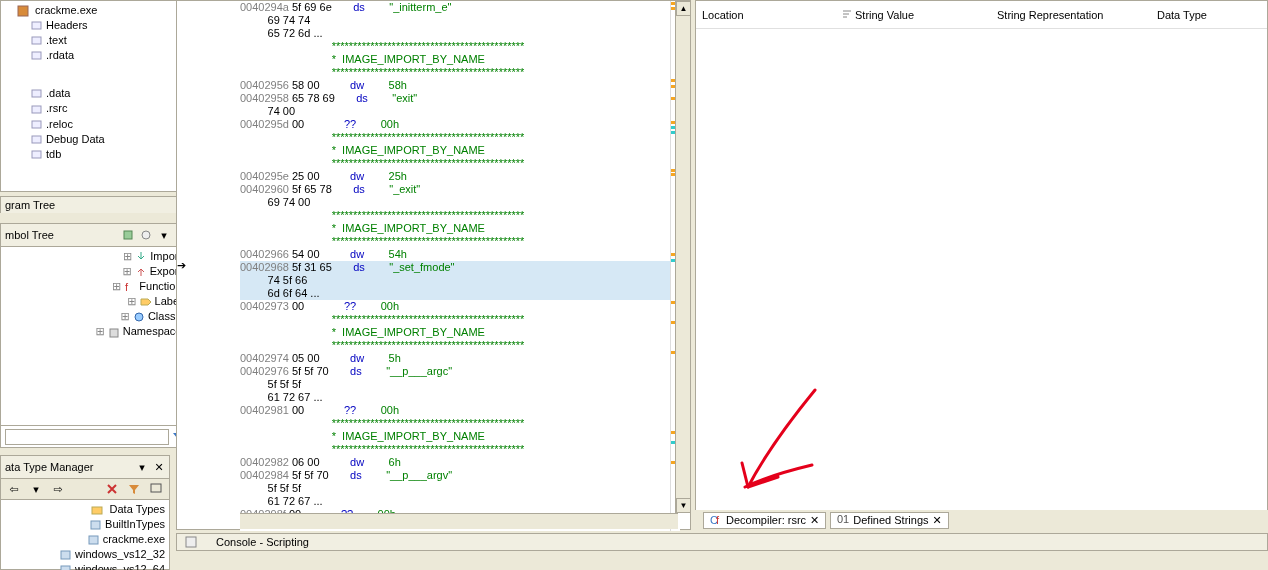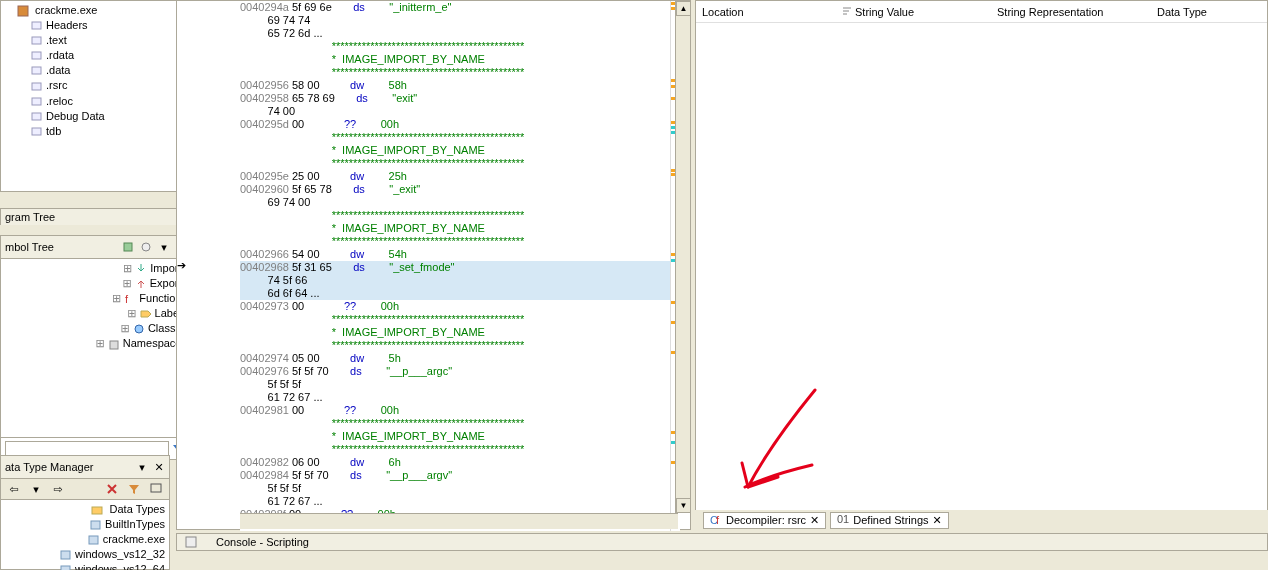--- a/index.html
+++ b/index.html
@@ -34,21 +34,21 @@
     .str { color:#008000; }
     .cmt { color:#008000; }
     .hilite { background:#d6e8f5; display:inline-block; width:100%; }
     .chev { position:absolute; left:0; top:258px; cursor:pointer; }
     .hscroll { position:absolute; bottom:0; left:63px; right:12px; height:16px; background:#ece9d8; border-top:1px solid #aca899; }
     .vscroll { position:absolute; right:0; top:0; bottom:16px; width:15px; background:#ece9d8; border-left:1px solid #aca899; }
     .sarrow { width:15px; height:15px; background:#ece9d8; border:1px solid #aca899; display:flex; align-items:center; justify-content:center; cursor:pointer; font-size:8px; }
 
     
     .right { position:absolute; left:695px; top:0; width:573px; height:530px; background:#fff; border:1px solid #aca899; }
-    .col-hdr { height:22px; border-bottom:1px solid #e0e0e0; display:flex; align-items:center; padding:0 6px; }
+    .col-hdr { height:28px; border-bottom:1px solid #e0e0e0; display:flex; align-items:center; padding:0 6px; }
     .col-hdr > div { display:flex; align-items:center; gap:3px; }
     .filter-bar { position:absolute; bottom:0; left:0; right:0; height:18px; background:#ffff66; display:flex; align-items:center; padding:0 6px; }
     .filter-bar .val { border:1px solid #888; padding:0 3px; margin-left:4px; min-width:55px; display:inline-block; background:#fff; height:14px; line-height:12px; }
     .tabs { position:absolute; left:695px; top:510px; width:573px; height:20px; display:flex; align-items:center; padding-left:8px; background:#ece9d8; }
     .tab { background:#fff; border:1px solid #aca899; padding:1px 6px; margin-right:4px; display:flex; align-items:center; gap:4px; cursor:pointer; }
     .tab .x { cursor:pointer; }
 
     
     .console { position:absolute; left:176px; top:533px; width:1092px; height:18px; background:#f1efe2; border:1px solid #aca899; display:flex; align-items:center; padding-left:8px; }
 
@@ -72,39 +72,39 @@
     <div id="prog-children">
         <div class="tree-row" style="padding-left: 28px;"><svg class="icon-sm">
             <rect x="1" y="2" width="9" height="7" fill="#eef" stroke="#99b"></rect>
           </svg><span>Headers</span></div>
         <div class="tree-row" style="padding-left: 28px;"><svg class="icon-sm">
             <rect x="1" y="2" width="9" height="7" fill="#eef" stroke="#99b"></rect>
           </svg><span>.text</span></div>
         <div class="tree-row" style="padding-left: 28px;"><svg class="icon-sm">
             <rect x="1" y="2" width="9" height="7" fill="#eef" stroke="#99b"></rect>
           </svg><span>.rdata</span></div>
-        <div class="tree-row" style="padding-left: 28px;"><svg class="icon-sm">
+        <div class="tree-row" style="padding-left: 28px; margin-top: 23px;"><svg class="icon-sm">
             <rect x="1" y="2" width="9" height="7" fill="#eef" stroke="#99b"></rect>
           </svg><span>.data</span></div>
         <div class="tree-row" style="padding-left: 28px;"><svg class="icon-sm">
             <rect x="1" y="2" width="9" height="7" fill="#eef" stroke="#99b"></rect>
           </svg><span>.rsrc</span></div>
         <div class="tree-row" style="padding-left: 28px;"><svg class="icon-sm">
             <rect x="1" y="2" width="9" height="7" fill="#eef" stroke="#99b"></rect>
           </svg><span>.reloc</span></div>
         <div class="tree-row" style="padding-left: 28px;"><svg class="icon-sm">
             <rect x="1" y="2" width="9" height="7" fill="#eef" stroke="#99b"></rect>
           </svg><span>Debug Data</span></div>
         <div class="tree-row" style="padding-left: 28px;"><svg class="icon-sm">
             <rect x="1" y="2" width="9" height="7" fill="#eef" stroke="#99b"></rect>
           </svg><span>tdb</span></div>
       </div>
   </div>
 
-  <div class="panel-title" style="margin-top:16px">
+  <div class="panel-title" style="margin-top:4px">
     <span>gram Tree</span>
     <span class="spacer"></span>
     <span class="close-x">✕</span>
   </div>
 
   <div class="panel-title" style="margin-top:10px">
     <span>mbol Tree</span>
     <span class="spacer"></span>
     <span class="tbtn">
         <svg width="12" height="12">

